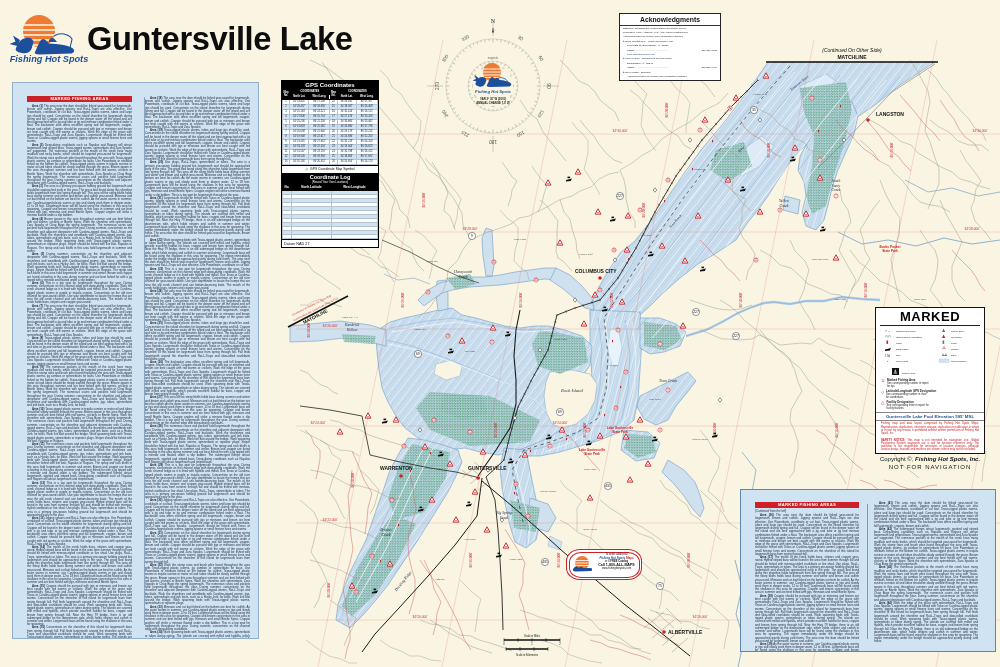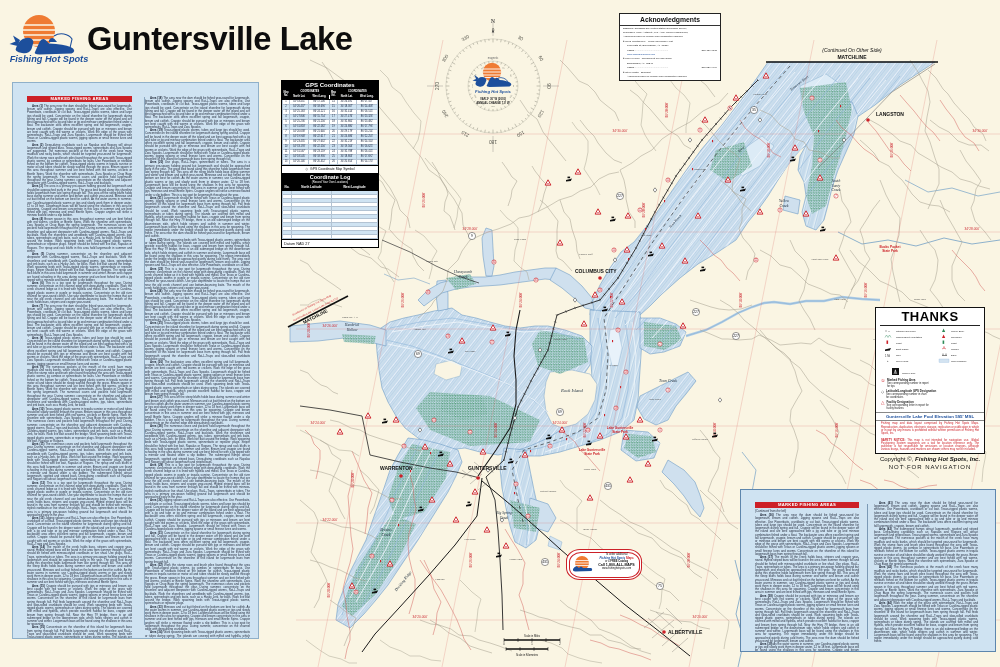--- a/index.html
+++ b/index.html
@@ -1172,21 +1172,21 @@
 <div style="padding-left:4px;color:#1d4f9c">www.fishingalabama.com</div>
 <div>● Larry Keener - Tournament Pro and Guide</div>
 <div style="padding-left:4px">Birmingham, AL&nbsp; 35243</div>
 <div style="padding-left:4px;display:flex"><i>Phone</i><span style="flex:1;overflow:hidden;white-space:nowrap;color:#555">.................................................</span>205-527-9496</div>
 <div>● Steve Smith - Biologist</div>
 <div style="padding-left:4px">Alabama Division of Wildlife and Freshwater Fisheries</div>
 </div>
     </div>
 
 <div class="abs" style="left:875px;top:307px;width:110px;height:147px;background:#fff;border:1.2px solid #111;font-family:'Liberation Sans',sans-serif">
-<div style="font-size:13px;font-weight:bold;text-align:center;letter-spacing:0.5px;padding-top:1px;color:#000">THANKS</div>
+<div style="font-size:13px;font-weight:bold;text-align:center;letter-spacing:0.5px;padding-top:1px;color:#000">MARKED</div>
 <div style="border-top:0.7px solid #222;margin:1px 4px"></div>
 <svg width="108" height="52" viewBox="0 0 108 52" style="display:block">
 <g font-size="2.5" fill="#222" font-family="Liberation Sans,sans-serif">
 <text x="20" y="5">Stumps and Piles</text>
           <text x="75" y="5">Green Buoy</text>
 <text x="20" y="11">Submergent Vegetation</text>
           <text x="75" y="11">Red Buoy</text>
 <text x="20" y="17">Light</text>
           <text x="75" y="17">Light</text>
 <text x="20" y="23">Boat Ramp</text>

